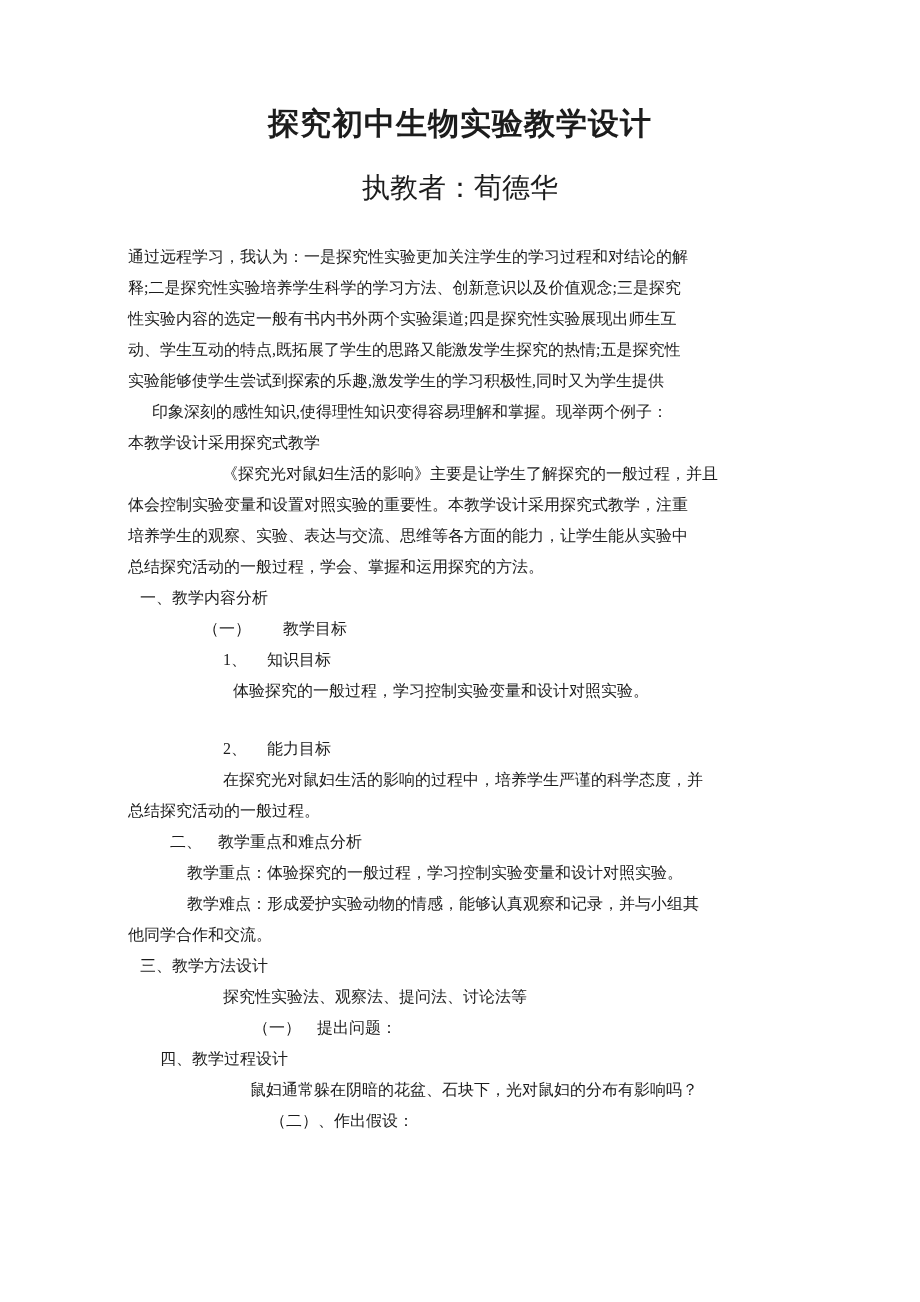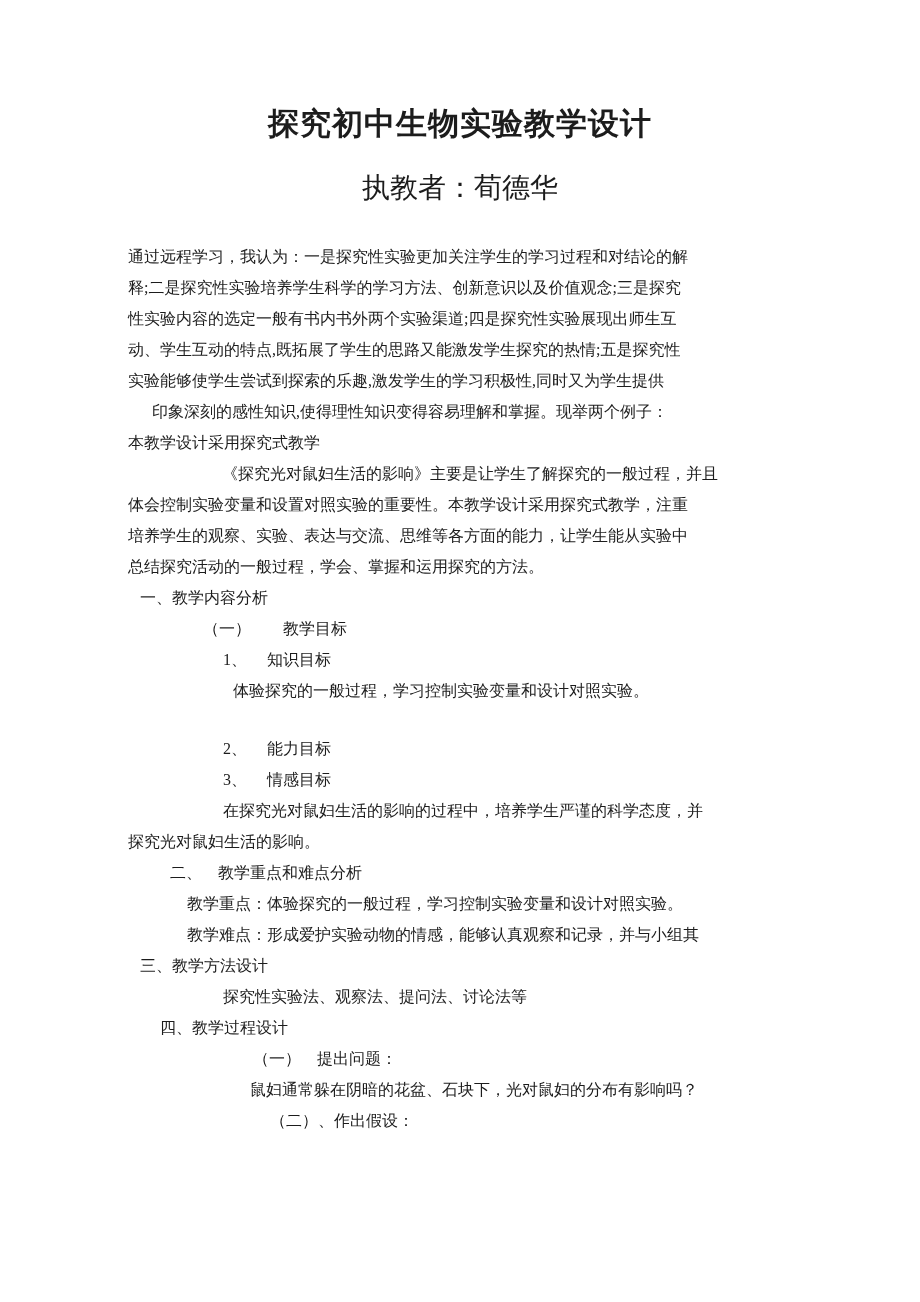--- a/index.html
+++ b/index.html
@@ -63,26 +63,26 @@
       <div class="doc-line" style="padding-left: 0px;">本教学设计采用探究式教学</div>
       <div class="doc-line" style="padding-left: 94px;">《探究光对鼠妇生活的影响》主要是让学生了解探究的一般过程，并且</div>
       <div class="doc-line" style="padding-left: 0px; font-family: Liberation Serif, serif;">体会控制实验变量和设置对照实验的重要性。本教学设计采用探究式教学，注重</div>
       <div class="doc-line" style="padding-left: 0px;">培养学生的观察、实验、表达与交流、思维等各方面的能力，让学生能从实验中</div>
       <div class="doc-line" style="padding-left: 0px;">总结探究活动的一般过程，学会、掌握和运用探究的方法。</div>
       <div class="doc-line" style="padding-left: 12px;">一、教学内容分析</div>
       <div class="doc-line" style="padding-left: 75px;">（一）　　教学目标</div>
       <div class="doc-line" style="padding-left: 95px;">1、　 知识目标</div>
       <div class="doc-line" style="padding-left: 105px;">体验探究的一般过程，学习控制实验变量和设计对照实验。</div>
       <div class="doc-line" style="padding-left: 95px; margin-top: 27px;">2、　 能力目标</div>
-      <div class="doc-line" style="padding-left: 95px;">3、　 情感目标</div>
       <div class="doc-line" style="padding-left: 95px;">在探究光对鼠妇生活的影响的过程中，培养学生严谨的科学态度，并</div>
-      <div class="doc-line" style="padding-left: 0px;">探究光对鼠妇生活的影响。</div>
+      <div class="doc-line" style="padding-left: 0px;">总结探究活动的一般过程。</div>
       <div class="doc-line" style="padding-left: 42px;">二、　教学重点和难点分析</div>
       <div class="doc-line" style="padding-left: 59px;">教学重点：体验探究的一般过程，学习控制实验变量和设计对照实验。</div>
       <div class="doc-line" style="padding-left: 59px;">教学难点：形成爱护实验动物的情感，能够认真观察和记录，并与小组其</div>
+      <div class="doc-line" style="padding-left: 0px;">他同学合作和交流。</div>
       <div class="doc-line" style="padding-left: 12px;">三、教学方法设计</div>
       <div class="doc-line" style="padding-left: 95px;">探究性实验法、观察法、提问法、讨论法等</div>
+      <div class="doc-line" style="padding-left: 125px;">（一）　提出问题：</div>
       <div class="doc-line" style="padding-left: 32px;">四、教学过程设计</div>
-      <div class="doc-line" style="padding-left: 125px;">（一）　提出问题：</div>
       <div class="doc-line" style="padding-left: 122px;">鼠妇通常躲在阴暗的花盆、石块下，光对鼠妇的分布有影响吗？</div>
       <div class="doc-line" style="padding-left: 142px;">（二）、作出假设：</div>
     </div>
 </div>
 
 </body></html>

